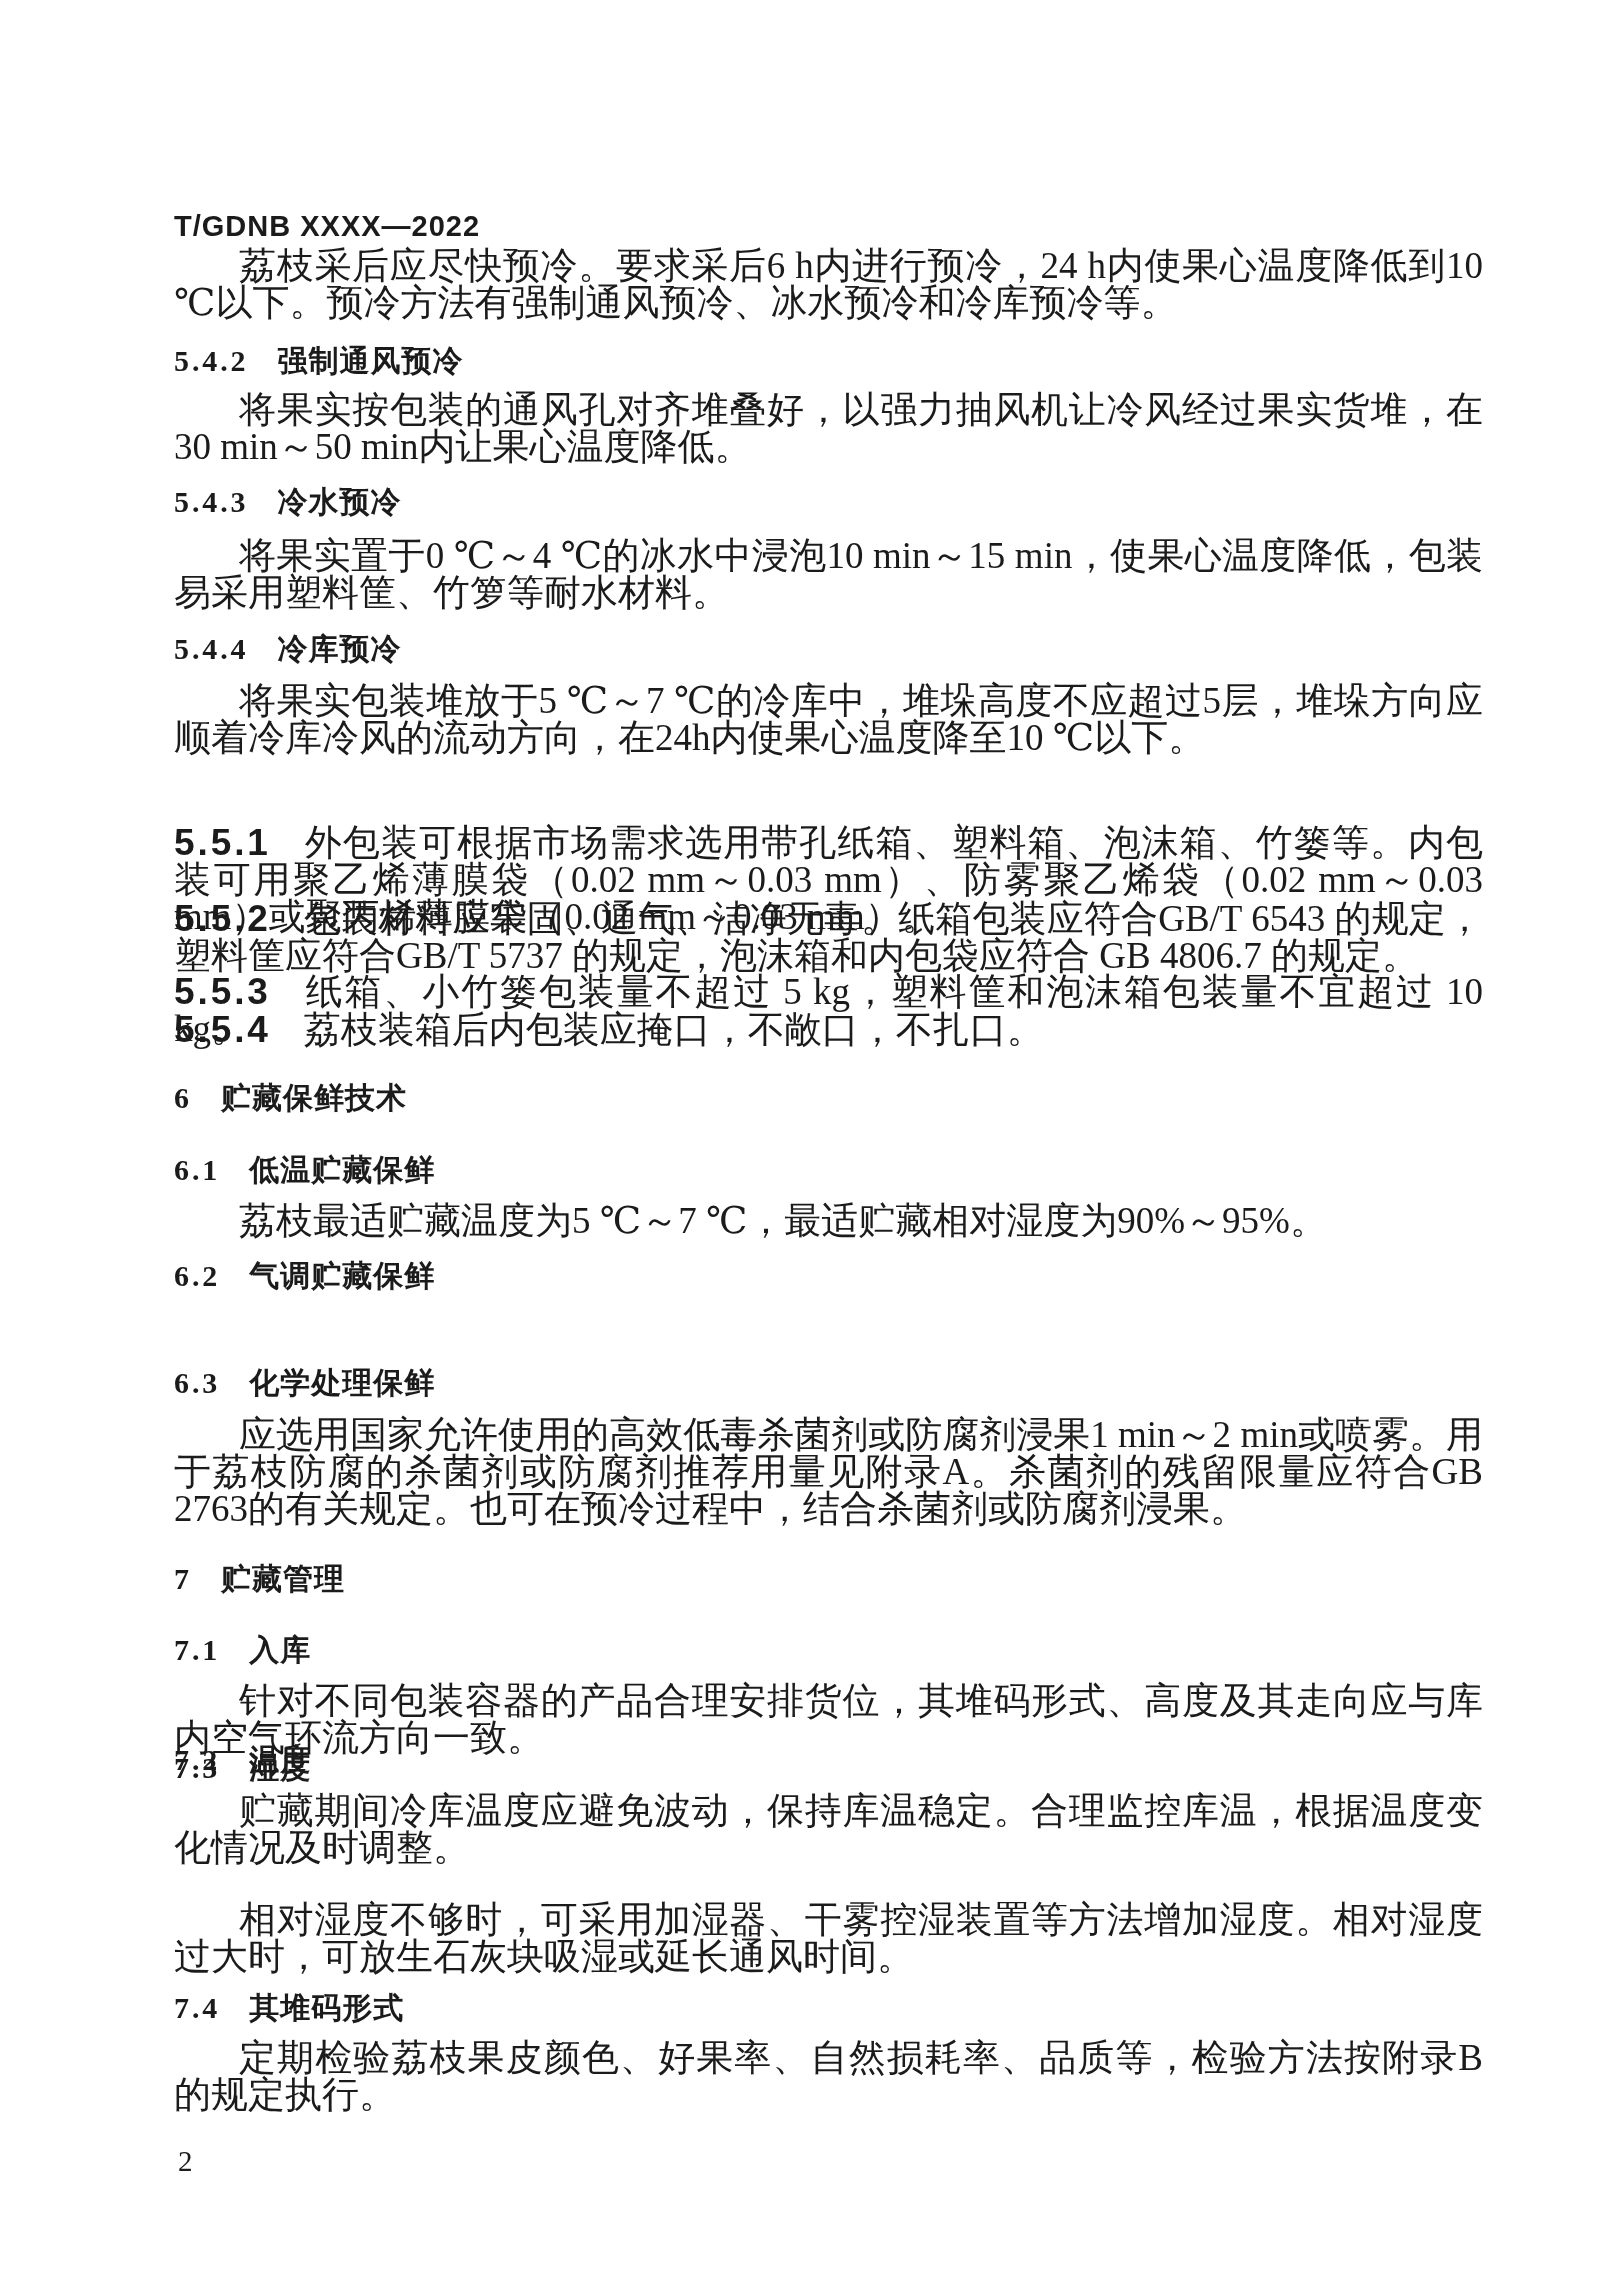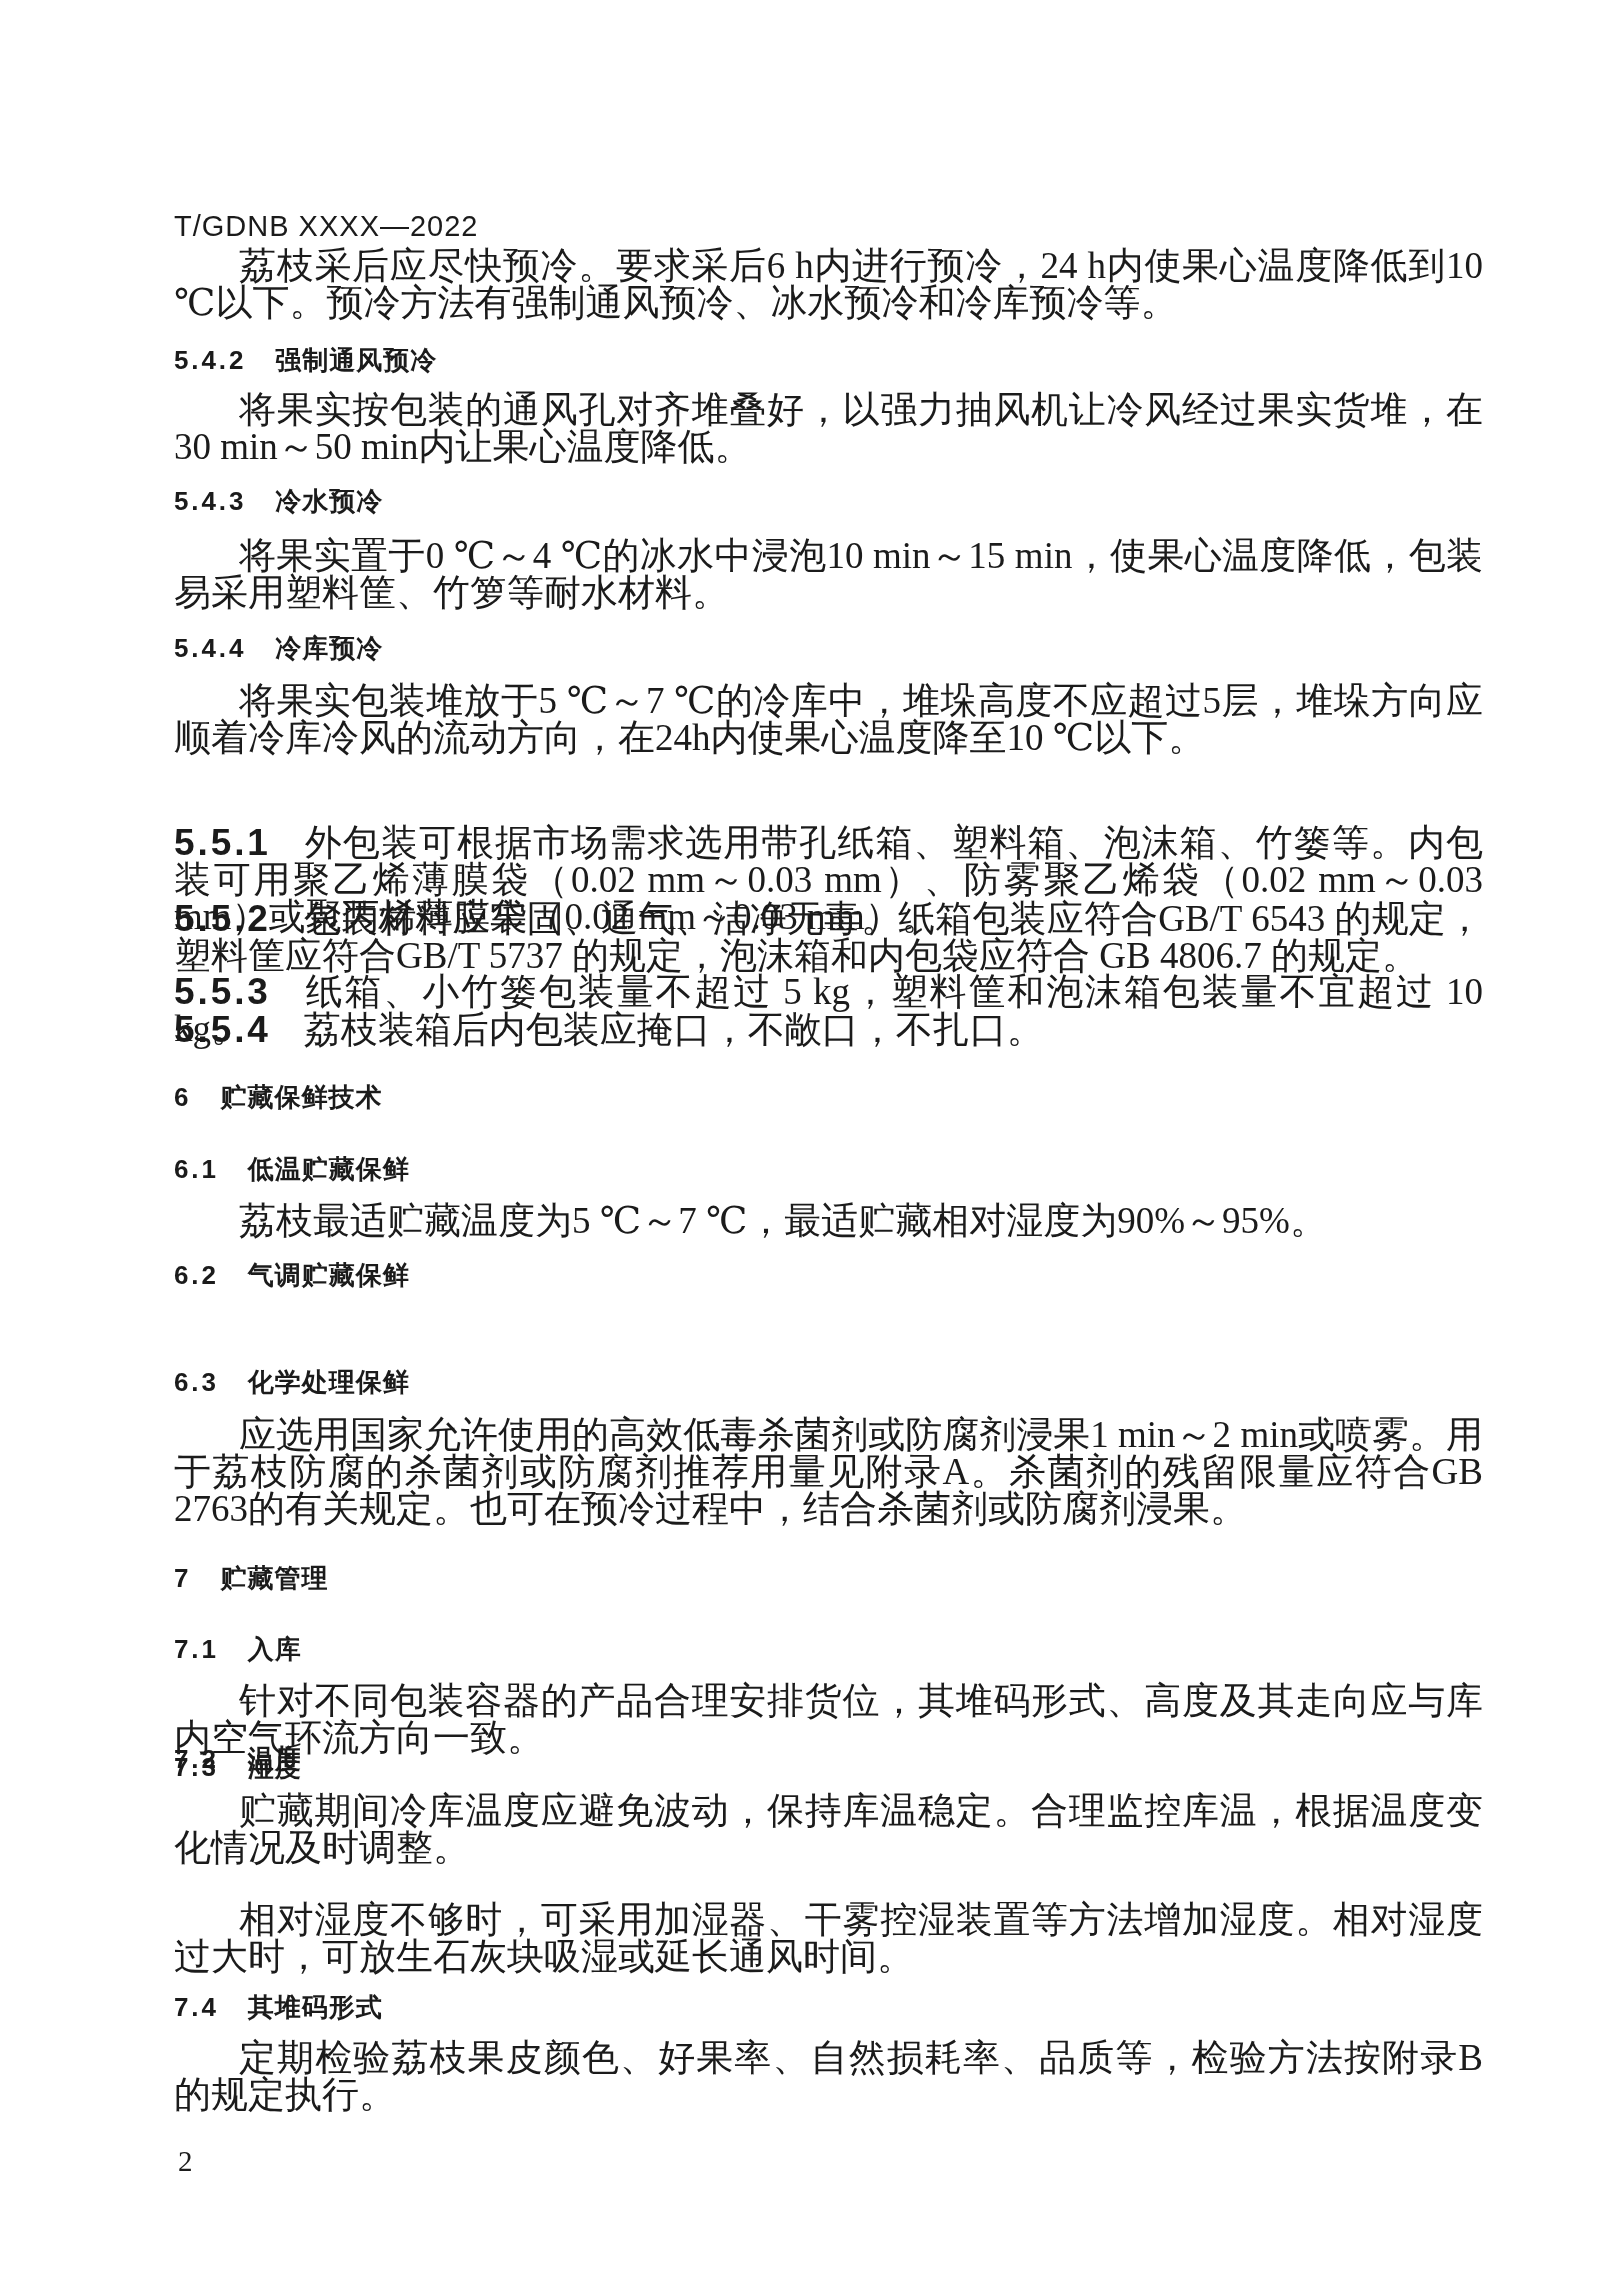--- a/index.html
+++ b/index.html
@@ -24,42 +24,42 @@
   .para {
     font-size: 37px;
     line-height: 37px;
     text-align: justify;
     margin: 0;
   }
   .indent {
     text-indent: 65px;
   }
   .heading {
-    font-family: Liberation Sans, sans-serif;
+    font-family: Liberation Serif, serif;
     font-weight: bold;
-    font-size: 26px;
+    font-size: 30px;
     line-height: 39px;
     white-space: nowrap;
   }
   .heading .num {
     letter-spacing: 2.9px;
   }
   .heading .title {
     margin-left: 29px;
     letter-spacing: 1px;
   }
   .clause-num {
     font-family: "Liberation Sans", "DejaVu Sans", sans-serif;
     font-weight: bold;
     margin-right: 33px;
     letter-spacing: 2.9px;
   }
   .running-header {
     font-family: "Liberation Sans", "DejaVu Sans", sans-serif;
-    font-weight: normal;
+    font-weight: bold;
     font-size: 29px;
     line-height: 33px;
     letter-spacing: 1px;
   }
   .page-number {
     position: absolute;
     left: 178px;
     top: 2145px;
     font-size: 29px;
     line-height: 33px;

